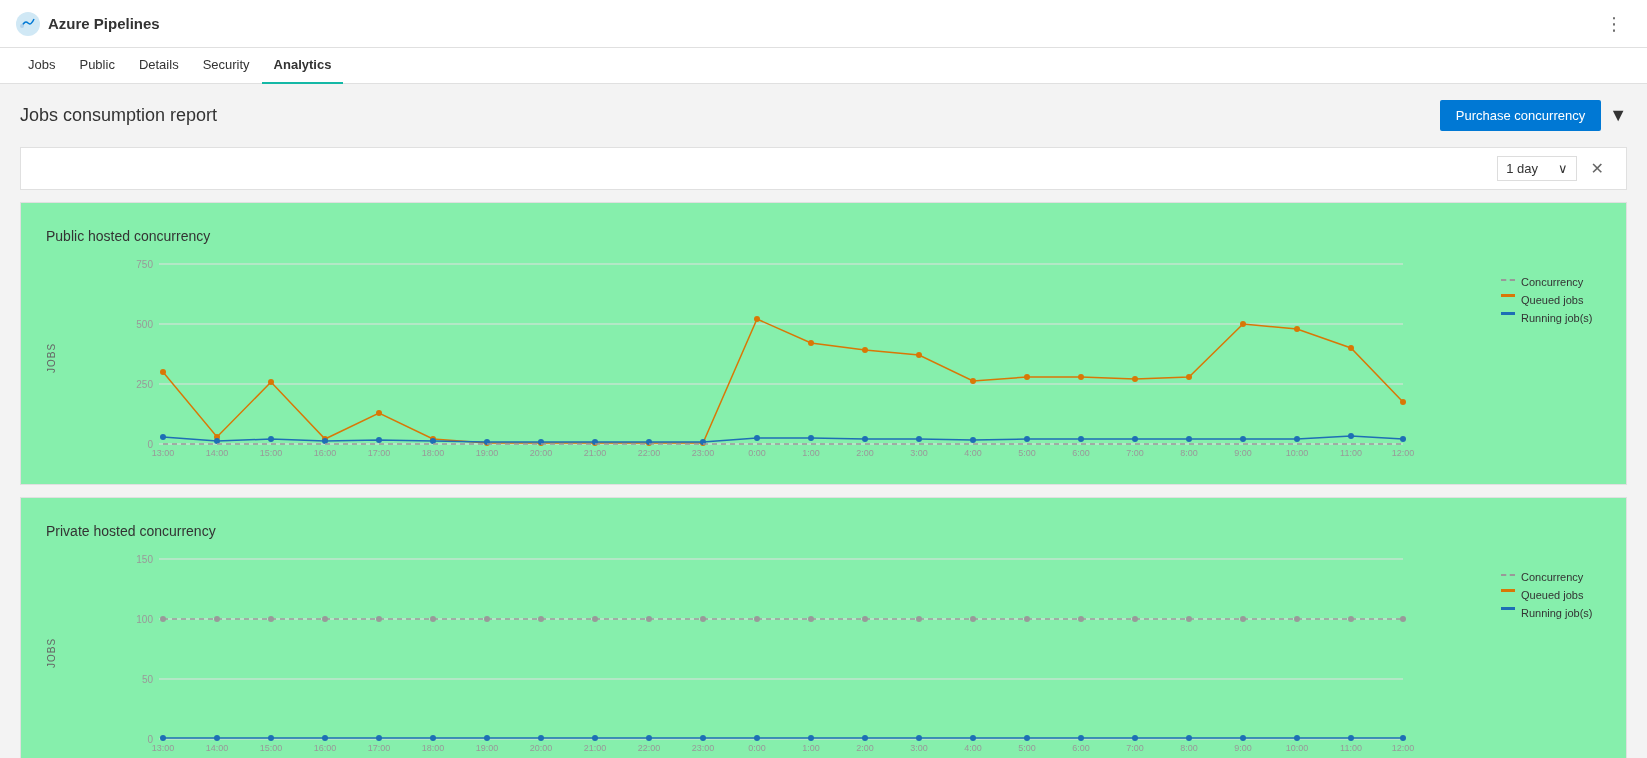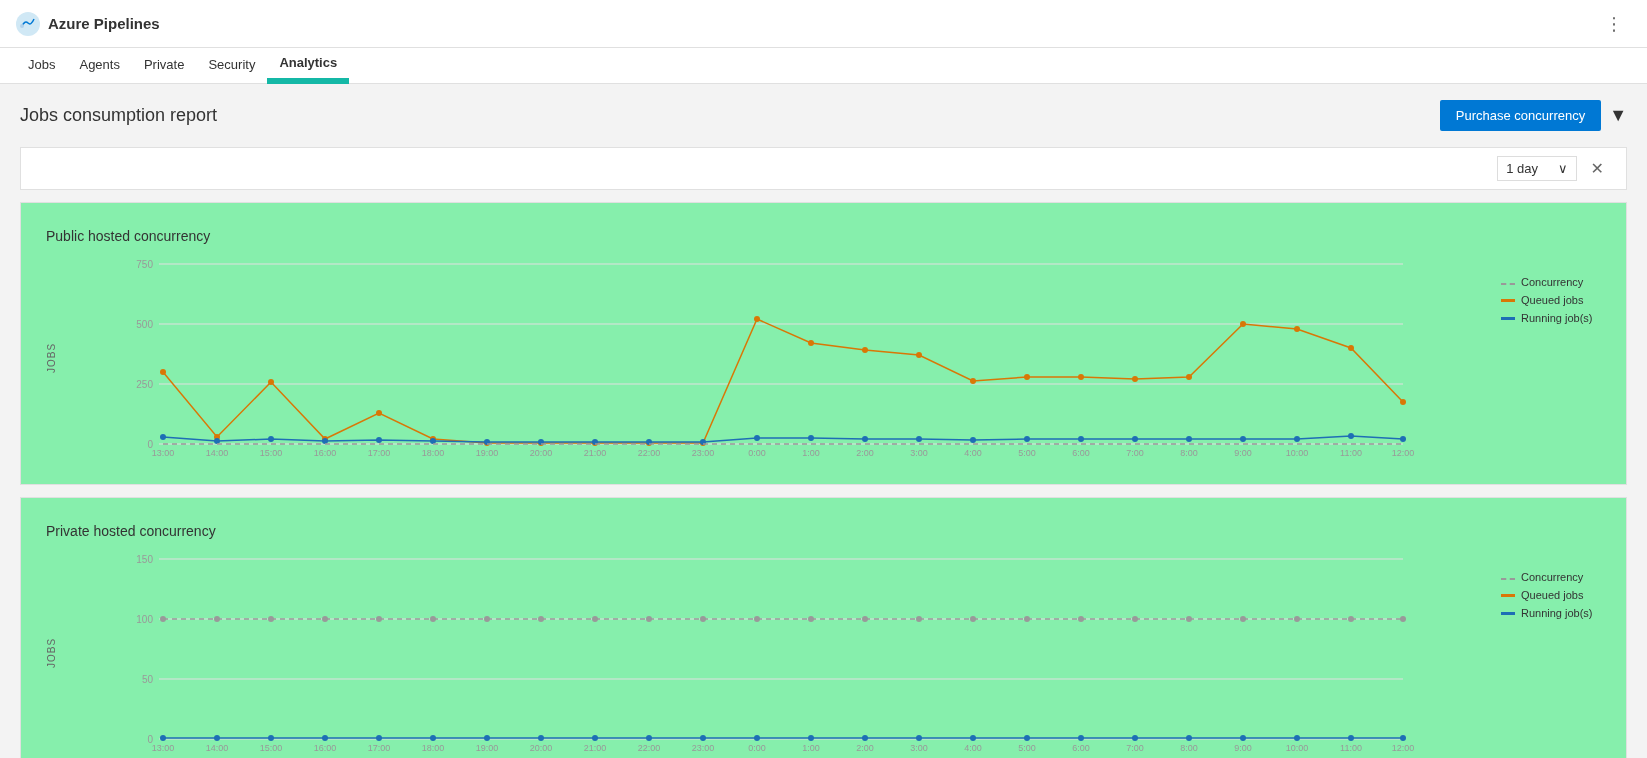--- a/index.html
+++ b/index.html
@@ -6,40 +6,40 @@
     body { font-family: -apple-system, BlinkMacSystemFont, 'Segoe UI', sans-serif; background: #f3f3f3; font-size: 13px; color: #333; }
 
     .header { background: #fff; border-bottom: 1px solid #e0e0e0; padding: 0 16px; display: flex; align-items: center; height: 48px; }
     .header-logo { display: flex; align-items: center; gap: 8px; margin-right: 24px; }
     .header-logo-icon { width: 24px; height: 24px; background: #d0e8f5; border-radius: 50%; display: flex; align-items: center; justify-content: center; font-size: 10px; color: #0078d4; }
     .header-title { font-size: 15px; font-weight: 600; color: #333; }
     .header-more-btn { margin-left: auto; background: none; border: none; cursor: pointer; font-size: 18px; color: #666; padding: 4px 8px; }
 
     .nav-tabs { background: #fff; border-bottom: 1px solid #e0e0e0; padding: 0 16px; display: flex; align-items: center; height: 36px; }
     .nav-tab { padding: 8px 12px; cursor: pointer; font-size: 13px; color: #333; text-decoration: none; border-bottom: 2px solid transparent; height: 36px; display: flex; align-items: center; }
-    .nav-tab.active { border-bottom: 6px solid #14b8a6; font-weight: 600; }
+    .nav-tab.active { border-bottom: 2px solid #14b8a6; font-weight: 600; }
 
     .main { padding: 16px 20px; }
     .page-header { display: flex; align-items: center; margin-bottom: 16px; }
     .page-title { font-size: 18px; font-weight: 400; color: #333; flex: 1; }
     .page-actions { display: flex; align-items: center; gap: 8px; justify-content: flex-end; }
     .btn-primary { background: #0078d4; color: #fff; border: none; padding: 8px 16px; cursor: pointer; font-size: 13px; border-radius: 2px; }
     .filter-icon { font-size: 18px; color: #333; cursor: pointer; }
 
     .filter-bar { background: #fff; border: 1px solid #e0e0e0; padding: 8px 16px; display: flex; align-items: center; justify-content: flex-end; gap: 8px; margin-bottom: 12px; }
     .day-selector { display: flex; align-items: center; gap: 20px; font-size: 13px; cursor: pointer; border: 1px solid #ddd; padding: 4px 8px; background: #fff; }
     .close-btn { background: none; border: none; cursor: pointer; font-size: 16px; color: #666; padding: 2px 6px; }
 
     .chart-section { background: #86efac; border: 1px solid #e0e0e0; padding: 25px; margin-bottom: 12px; }
     .chart-title { font-size: 14px; font-weight: 400; margin-bottom: 12px; color: #333; }
     .chart-container { display: flex; }
     .chart-y-label { writing-mode: vertical-rl; transform: rotate(180deg); font-size: 10px; color: #666; margin-right: 4px; text-align: center; letter-spacing: 1px; }
     .chart-area { flex: 1; position: relative; text-align: right; }
     .chart-legend { display: flex; flex-direction: column; gap: 6px; margin-left: 16px; font-size: 11px; min-width: 100px; padding-top: 20px; }
-    .legend-item { display: flex; align-items: center; gap: 6px; }
+    .legend-item { display: flex; align-items: flex-start; gap: 6px; }
     .legend-color { width: 14px; height: 3px; }
     .legend-color.gray { background: #999; }
     .legend-color.orange { background: #d97706; }
     .legend-color.blue { background: #1e6eb5; }
 
     svg.chart-svg { width: 100%; overflow: visible; }
   </style>
 </head>
 <body>
 
@@ -51,22 +51,22 @@
         <circle cx="2" cy="10" r="2" fill="#b0d0ea"></circle>
       </svg>
     </div>
     <span class="header-title">Azure Pipelines</span>
   </div>
   <button class="header-more-btn">⋮</button>
 </div>
 
 <div class="nav-tabs">
   <a class="nav-tab">Jobs</a>
-  <a class="nav-tab">Agents</a>
-  <a class="nav-tab">Private</a>
+  <a class="nav-tab">Public</a>
+  <a class="nav-tab">Details</a>
   <a class="nav-tab">Security</a>
   <a class="nav-tab active">Analytics</a>
 </div>
 
 <div class="main">
 
   <div class="page-header">
     <h1 class="page-title">Jobs consumption report</h1>
     <div class="page-actions">
       <button class="btn-primary">Purchase concurrency</button>

